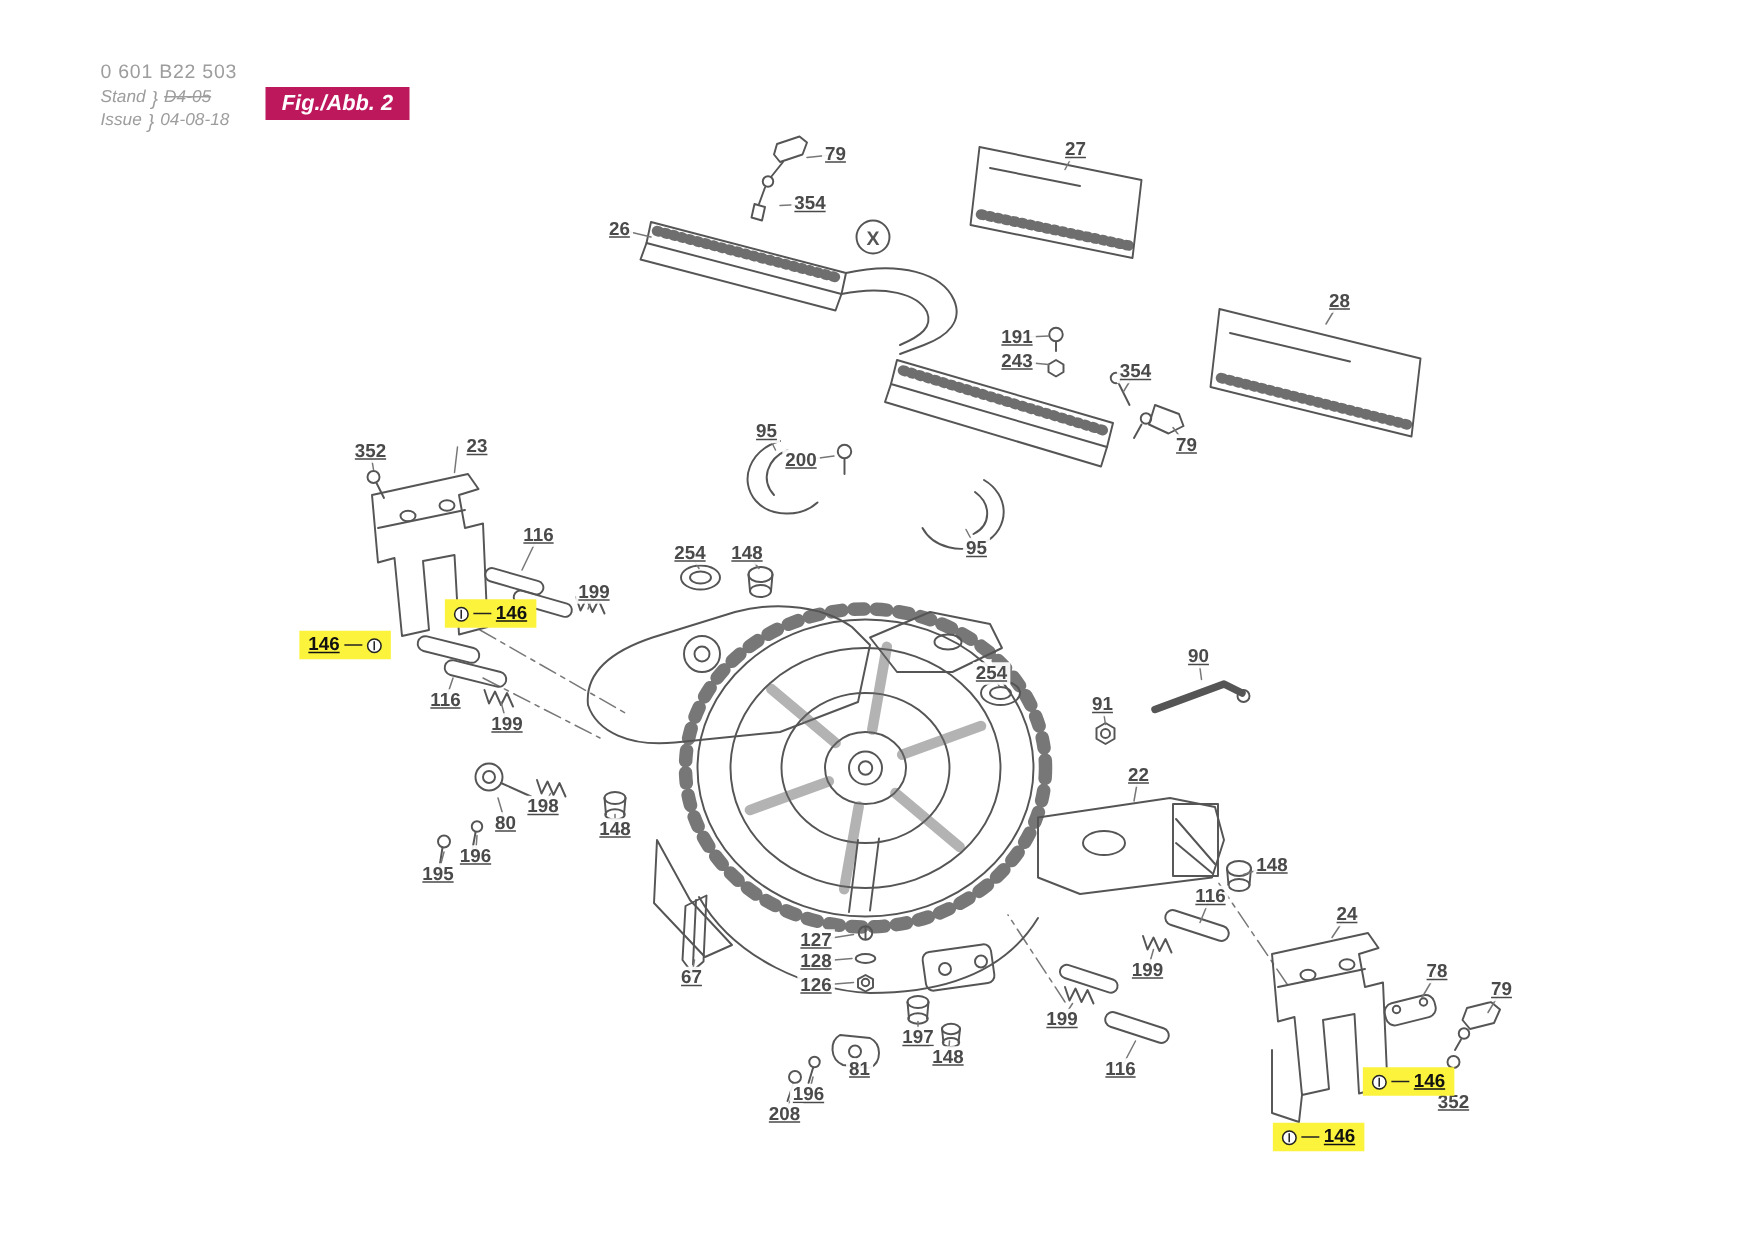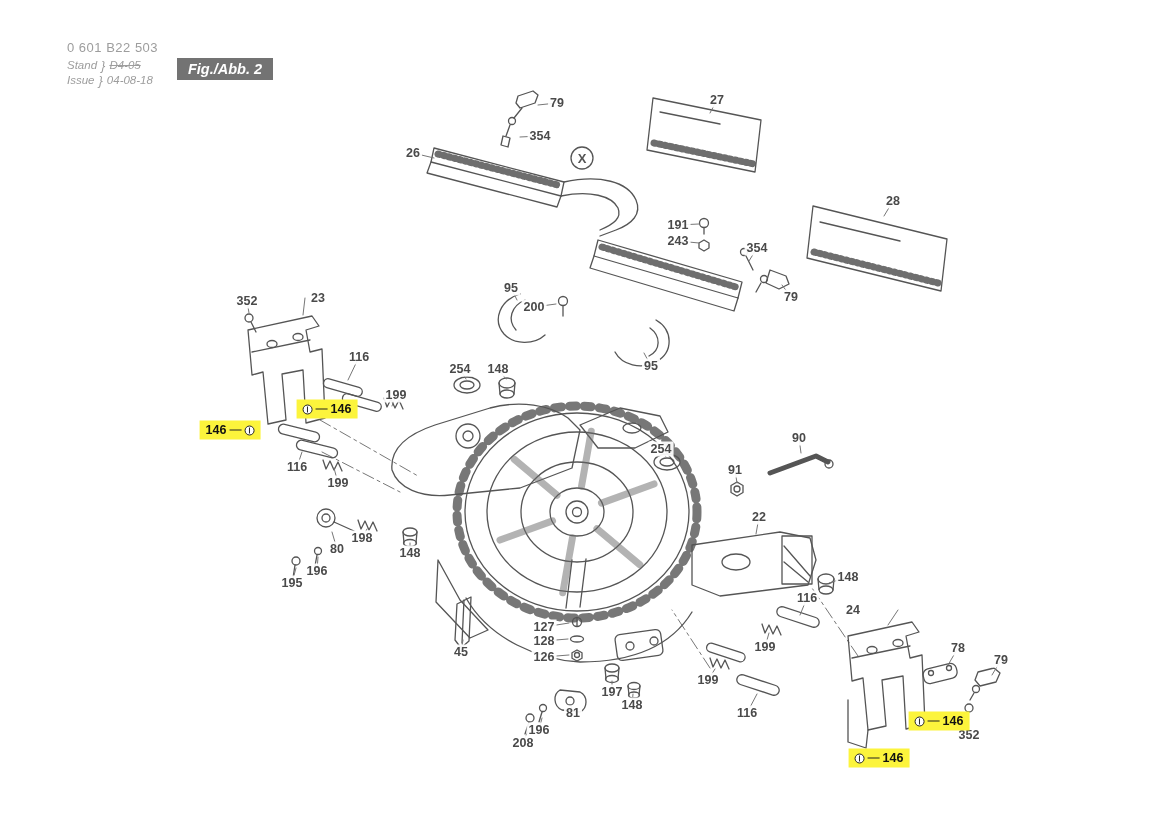--- a/index.html
+++ b/index.html
@@ -13,35 +13,35 @@
   #page{position:relative;width:1169px;height:826px;background:#fff;overflow:hidden;margin-left:20px;}
 
   
   #header{position:absolute;left:47px;top:40px;color:var(--muted);}
   .part-number{font-size:13px;letter-spacing:.5px;margin-bottom:3px;}
   .rev-row{display:flex;align-items:flex-start;gap:10px;font-style:italic;}
   .rev-table{font-size:11.5px;line-height:15px;}
   .rev-line{display:flex;gap:4px;align-items:center;}
   .brace{font-size:13px;}
   .struck{text-decoration:line-through;}
-  .fig-badge{background:#737373;color:#fff;font-weight:bold;font-size:14.5px;
+  .fig-badge{background:#be185d;color:#fff;font-weight:bold;font-size:14.5px;
     padding:3px 11px;margin-left:14px;white-space:nowrap;}
 
   
   #footer{position:absolute;left:55px;top:721px;color:var(--muted);
     font-size:11.5px;line-height:14.5px;}
 
   
   #diagram{position:absolute;inset:0;}
   #drawing{position:absolute;left:0;top:0;}
   #labels-layer{position:absolute;inset:0;pointer-events:none;}
   .part-label{position:absolute;transform:translate(-50%,-50%);
     font-size:12.5px;font-weight:bold;color:var(--label);
     background:rgba(255,255,255,.92);padding:0 2px;line-height:15px;
-    display:flex;align-items:center;gap:3px;white-space:nowrap;}
+    display:flex;align-items:center;gap:3px;white-space:nowrap;text-decoration:underline;}
   .part-label.hl{background:var(--highlight);color:#111;padding:2px 6px;}
   .screw-glyph{width:8px;height:8px;border:1.3px solid #222;border-radius:50%;
     position:relative;display:inline-block;background:#fff;}
   .screw-glyph::after{content:"";position:absolute;left:50%;top:1px;bottom:1px;
     width:1.2px;background:#222;transform:translateX(-50%);}
   .dash{width:12px;height:0;border-top:1.6px solid #222;display:inline-block;}
 </style>
 </head>
 <body>
 
@@ -455,21 +455,21 @@
         <div class="part-label" style="left: 390px; top: 553px;">
           <span>148</span>
         </div>
         <div class="part-label" style="left: 297px; top: 571px;">
           <span>196</span>
         </div>
         <div class="part-label" style="left: 272px; top: 583px;">
           <span>195</span>
         </div>
         <div class="part-label" style="left: 441px; top: 652px;">
-          <span>45</span>
+          <span>67</span>
         </div>
         <div class="part-label" style="left: 524px; top: 627px;">
           <span>127</span>
         </div>
         <div class="part-label" style="left: 524px; top: 641px;">
           <span>128</span>
         </div>
         <div class="part-label" style="left: 524px; top: 657px;">
           <span>126</span>
         </div>
@@ -487,21 +487,21 @@
         </div>
         <div class="part-label" style="left: 503px; top: 743px;">
           <span>208</span>
         </div>
         <div class="part-label" style="left: 688px; top: 680px;">
           <span>199</span>
         </div>
         <div class="part-label" style="left: 727px; top: 713px;">
           <span>116</span>
         </div>
-        <div class="part-label" style="left: 833px; top: 610px;">
+        <div class="part-label" style="left: 878px; top: 610px;">
           <span>24</span>
         </div>
         <div class="part-label" style="left: 938px; top: 648px;">
           <span>78</span>
         </div>
         <div class="part-label" style="left: 981px; top: 660px;">
           <span>79</span>
         </div>
         <div class="part-label" style="left: 949px; top: 735px;">
           <span>352</span>

